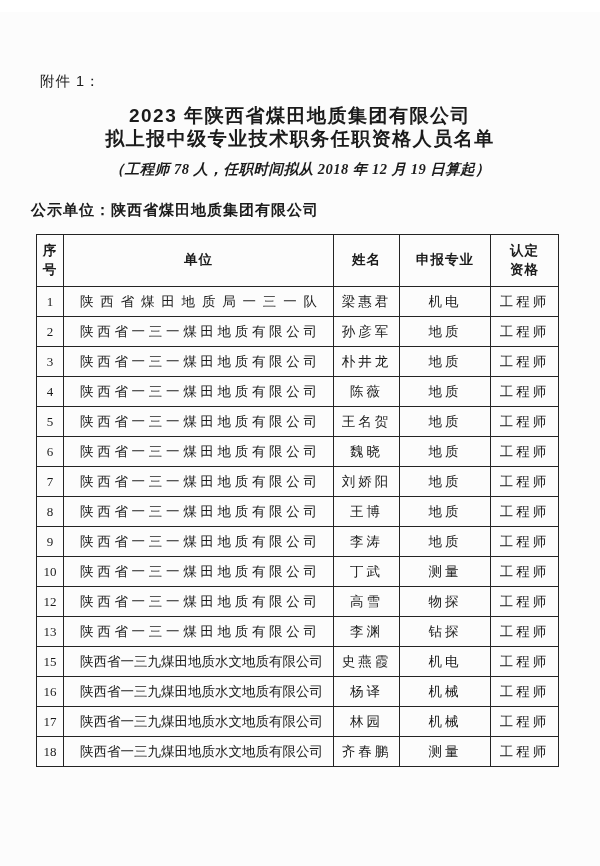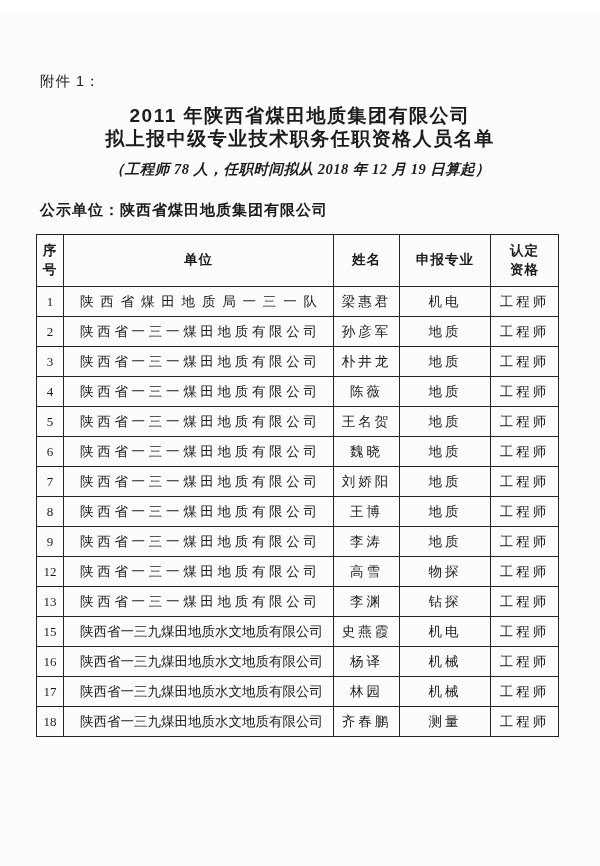--- a/index.html
+++ b/index.html
@@ -50,21 +50,21 @@
     text-align: center;
     font-family: "Liberation Serif", serif;
     font-weight: 700;
     font-size: 14.5px;
     letter-spacing: 0.5px;
     font-style: italic;
   }
 
   .publicity {
     position: absolute;
-    left: 40px;
+    left: 31px;
     top: 189px;
     font-family: "Liberation Serif", serif;
     font-weight: 700;
     font-size: 15px;
     letter-spacing: 1px;
   }
 
   table.roster {
     position: absolute;
     left: 36px;
@@ -114,21 +114,21 @@
     white-space: nowrap;
   }
 </style>
 </head>
 <body>
 
 <div class="page">
 
   <div class="attachment">附件 1：</div>
 
-  <div class="title-line1">2011 年陕西省煤田地质集团有限公司</div>
+  <div class="title-line1">2023 年陕西省煤田地质集团有限公司</div>
 
   <div class="title-line2">拟上报中级专业技术职务任职资格人员名单</div>
 
   <div class="subtitle">（工程师 78 人，任职时间拟从 2018 年 12 月 19 日算起）</div>
 
   <div class="publicity">公示单位：陕西省煤田地质集团有限公司</div>
 
   <table class="roster">
     <colgroup>
       <col class="c0">
@@ -206,20 +206,27 @@
           <td class="c4">工程师</td>
         </tr>
         <tr>
           <td class="c0">9</td>
           <td class="c1">陕西省一三一煤田地质有限公司</td>
           <td class="c2">李涛</td>
           <td class="c3">地质</td>
           <td class="c4">工程师</td>
         </tr>
         <tr>
+          <td class="c0">10</td>
+          <td class="c1">陕西省一三一煤田地质有限公司</td>
+          <td class="c2">丁武</td>
+          <td class="c3">测量</td>
+          <td class="c4">工程师</td>
+        </tr>
+        <tr>
           <td class="c0">12</td>
           <td class="c1">陕西省一三一煤田地质有限公司</td>
           <td class="c2">高雪</td>
           <td class="c3">物探</td>
           <td class="c4">工程师</td>
         </tr>
         <tr>
           <td class="c0">13</td>
           <td class="c1">陕西省一三一煤田地质有限公司</td>
           <td class="c2">李渊</td>

